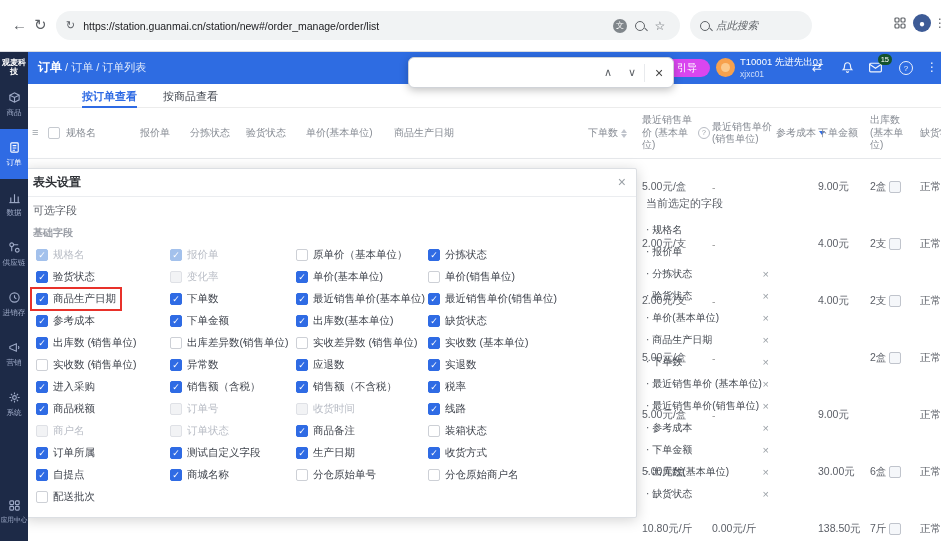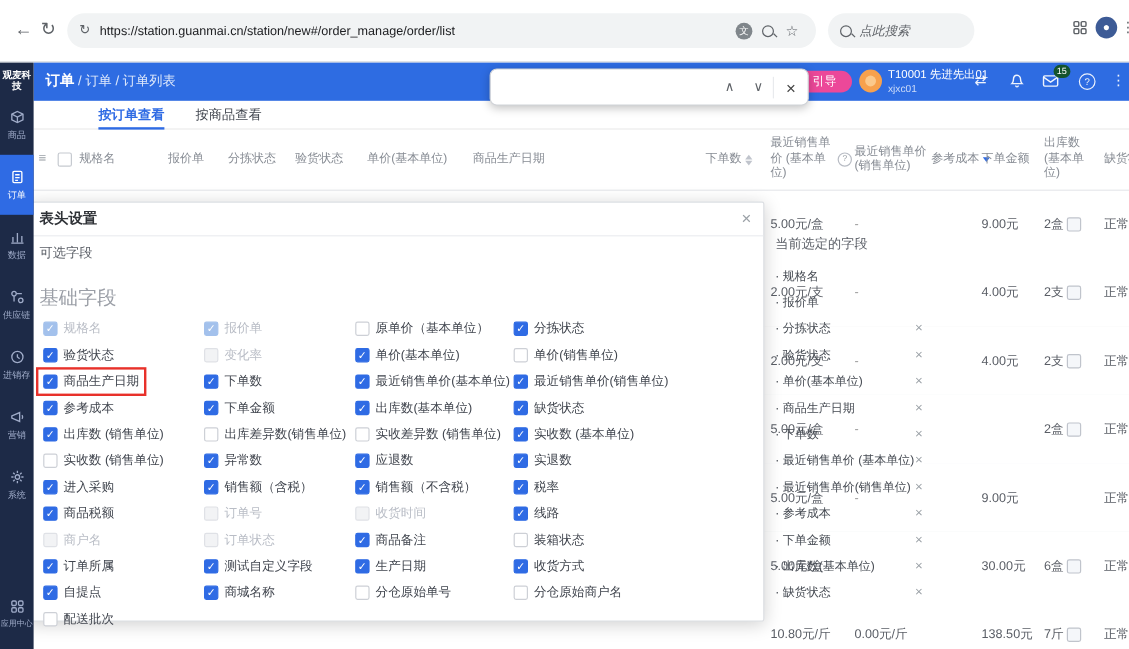--- a/index.html
+++ b/index.html
@@ -25,21 +25,21 @@
   .sb-item.active{background:#2f6be4;color:#fff;}
   .sb-item .lbl{font-size:8px;transform:scale(.95);white-space:nowrap;}
   .sb-item svg{display:block;}
   #sb-bottom{position:absolute;left:0;bottom:4px;}
   
   #topbar{left:28px;top:51px;width:913px;height:33px;background:#2e6ce2;z-index:10;display:flex;align-items:center;}
   #crumb{margin-left:10px;color:#fff;font-size:11px;white-space:nowrap;}
   #crumb .seg0{font-weight:bold;font-size:12px;}
   #crumb .sep,#crumb .seg{opacity:.85;}
   .tb-ic{color:rgba(255,255,255,.92);display:flex;align-items:center;justify-content:center;}
-  #guide-pill{left:664px;top:59px;width:46px;height:18px;background:#ec4899;border-radius:9px;color:#fff;font-size:10px;display:flex;align-items:center;justify-content:center;z-index:11;text-align:right;}
+  #guide-pill{left:664px;top:59px;width:46px;height:18px;background:#d946ef;border-radius:9px;color:#fff;font-size:10px;display:flex;align-items:center;justify-content:center;z-index:11;text-align:right;}
   #user-avatar{left:716px;top:58px;width:19px;height:19px;border-radius:50%;background:#f7a14d;z-index:12;overflow:hidden;}
   #user-avatar::after{content:"";position:absolute;left:5px;top:5px;width:9px;height:9px;border-radius:50%;background:#fbc98c;}
   #user-name{left:740px;top:56px;z-index:12;color:#fff;}
   #user-name .n1{font-size:9.5px;white-space:nowrap;}
   #user-name .n2{font-size:8.5px;opacity:.75;}
   .badge{position:absolute;top:-6px;right:-9px;background:#14532d;color:#fff;border-radius:7px;font-size:7.5px;padding:0 3px;height:11px;line-height:11px;}
   
   #findbar{left:408px;top:57px;width:264px;height:29px;background:#fff;border:1px solid #d0d3d8;border-radius:6px;box-shadow:0 2px 8px rgba(0,0,0,.25);z-index:40;display:flex;align-items:center;}
   #findbar .grow{flex:1;}
   #findbar .fb-btn{width:24px;text-align:center;color:#5f6368;font-size:11px;cursor:pointer;}
@@ -72,21 +72,21 @@
   #sel-title{font-size:11px;color:#5a5e66;white-space:nowrap;margin-bottom:8px;}
   .sel-item{position:relative;height:22px;display:flex;align-items:center;font-size:10px;color:#454a52;}
   .sel-item .lb{white-space:nowrap;text-align:right;}
   .sel-item .blt{margin-right:3px;color:#454a52;}
   .sel-item .sx{position:absolute;right:0;color:#9aa0a6;font-size:11px;cursor:pointer;background:#fff;padding:0 1px;}
   
   #modal{left:24px;top:168px;width:613px;height:350px;background:#fff;border:1px solid #dcdfe3;box-shadow:0 2px 14px rgba(0,0,0,.18);border-radius:2px;z-index:20;box-sizing:border-box;}
   #m-title{height:27px;line-height:27px;border-bottom:1px solid #ebedf0;font-size:12px;font-weight:bold;color:#2f3237;padding-left:8px;}
   #m-close{position:absolute;right:10px;top:5px;font-size:14px;color:#9aa0a6;cursor:pointer;}
   #m-left-title{margin:6px 0 2px 8px;font-size:11px;color:#5a5e66;}
-  #m-section{margin:20px 0 2px 8px;font-size:16px;color:#9a9ea6;}
+  #m-section{margin:8px 0 2px 8px;font-size:10px;color:#9a9ea6;font-weight:bold;}
   #fgrid{margin-left:8px;margin-top:4px;width:597px;display:grid;grid-template-columns:134px 126px 132px 1fr;grid-auto-rows:22px;align-items:center;}
   .fitem{display:flex;align-items:center;gap:5px;width:max-content;padding:2px 3px;}
   .fitem .flb{font-size:10.5px;color:#40454e;white-space:nowrap;}
   .cb{width:12px;height:12px;border:1px solid #cdd0d6;border-radius:2px;background:#fff;display:flex;align-items:center;justify-content:center;font-size:9px;color:#fff;flex:none;box-sizing:border-box;}
   .st-c .cb{background:#2f6be4;border-color:#2f6be4;}
   .st-dc .cb{background:#a3c1ec;border-color:#a3c1ec;}
   .st-du .cb{background:#f2f3f5;border-color:#dfe1e6;}
   .st-dc .flb,.st-du .flb{color:#b9bdc6;}
   .fitem.hl{outline:2px solid #e8312a;outline-offset:1px;}
 </style>

